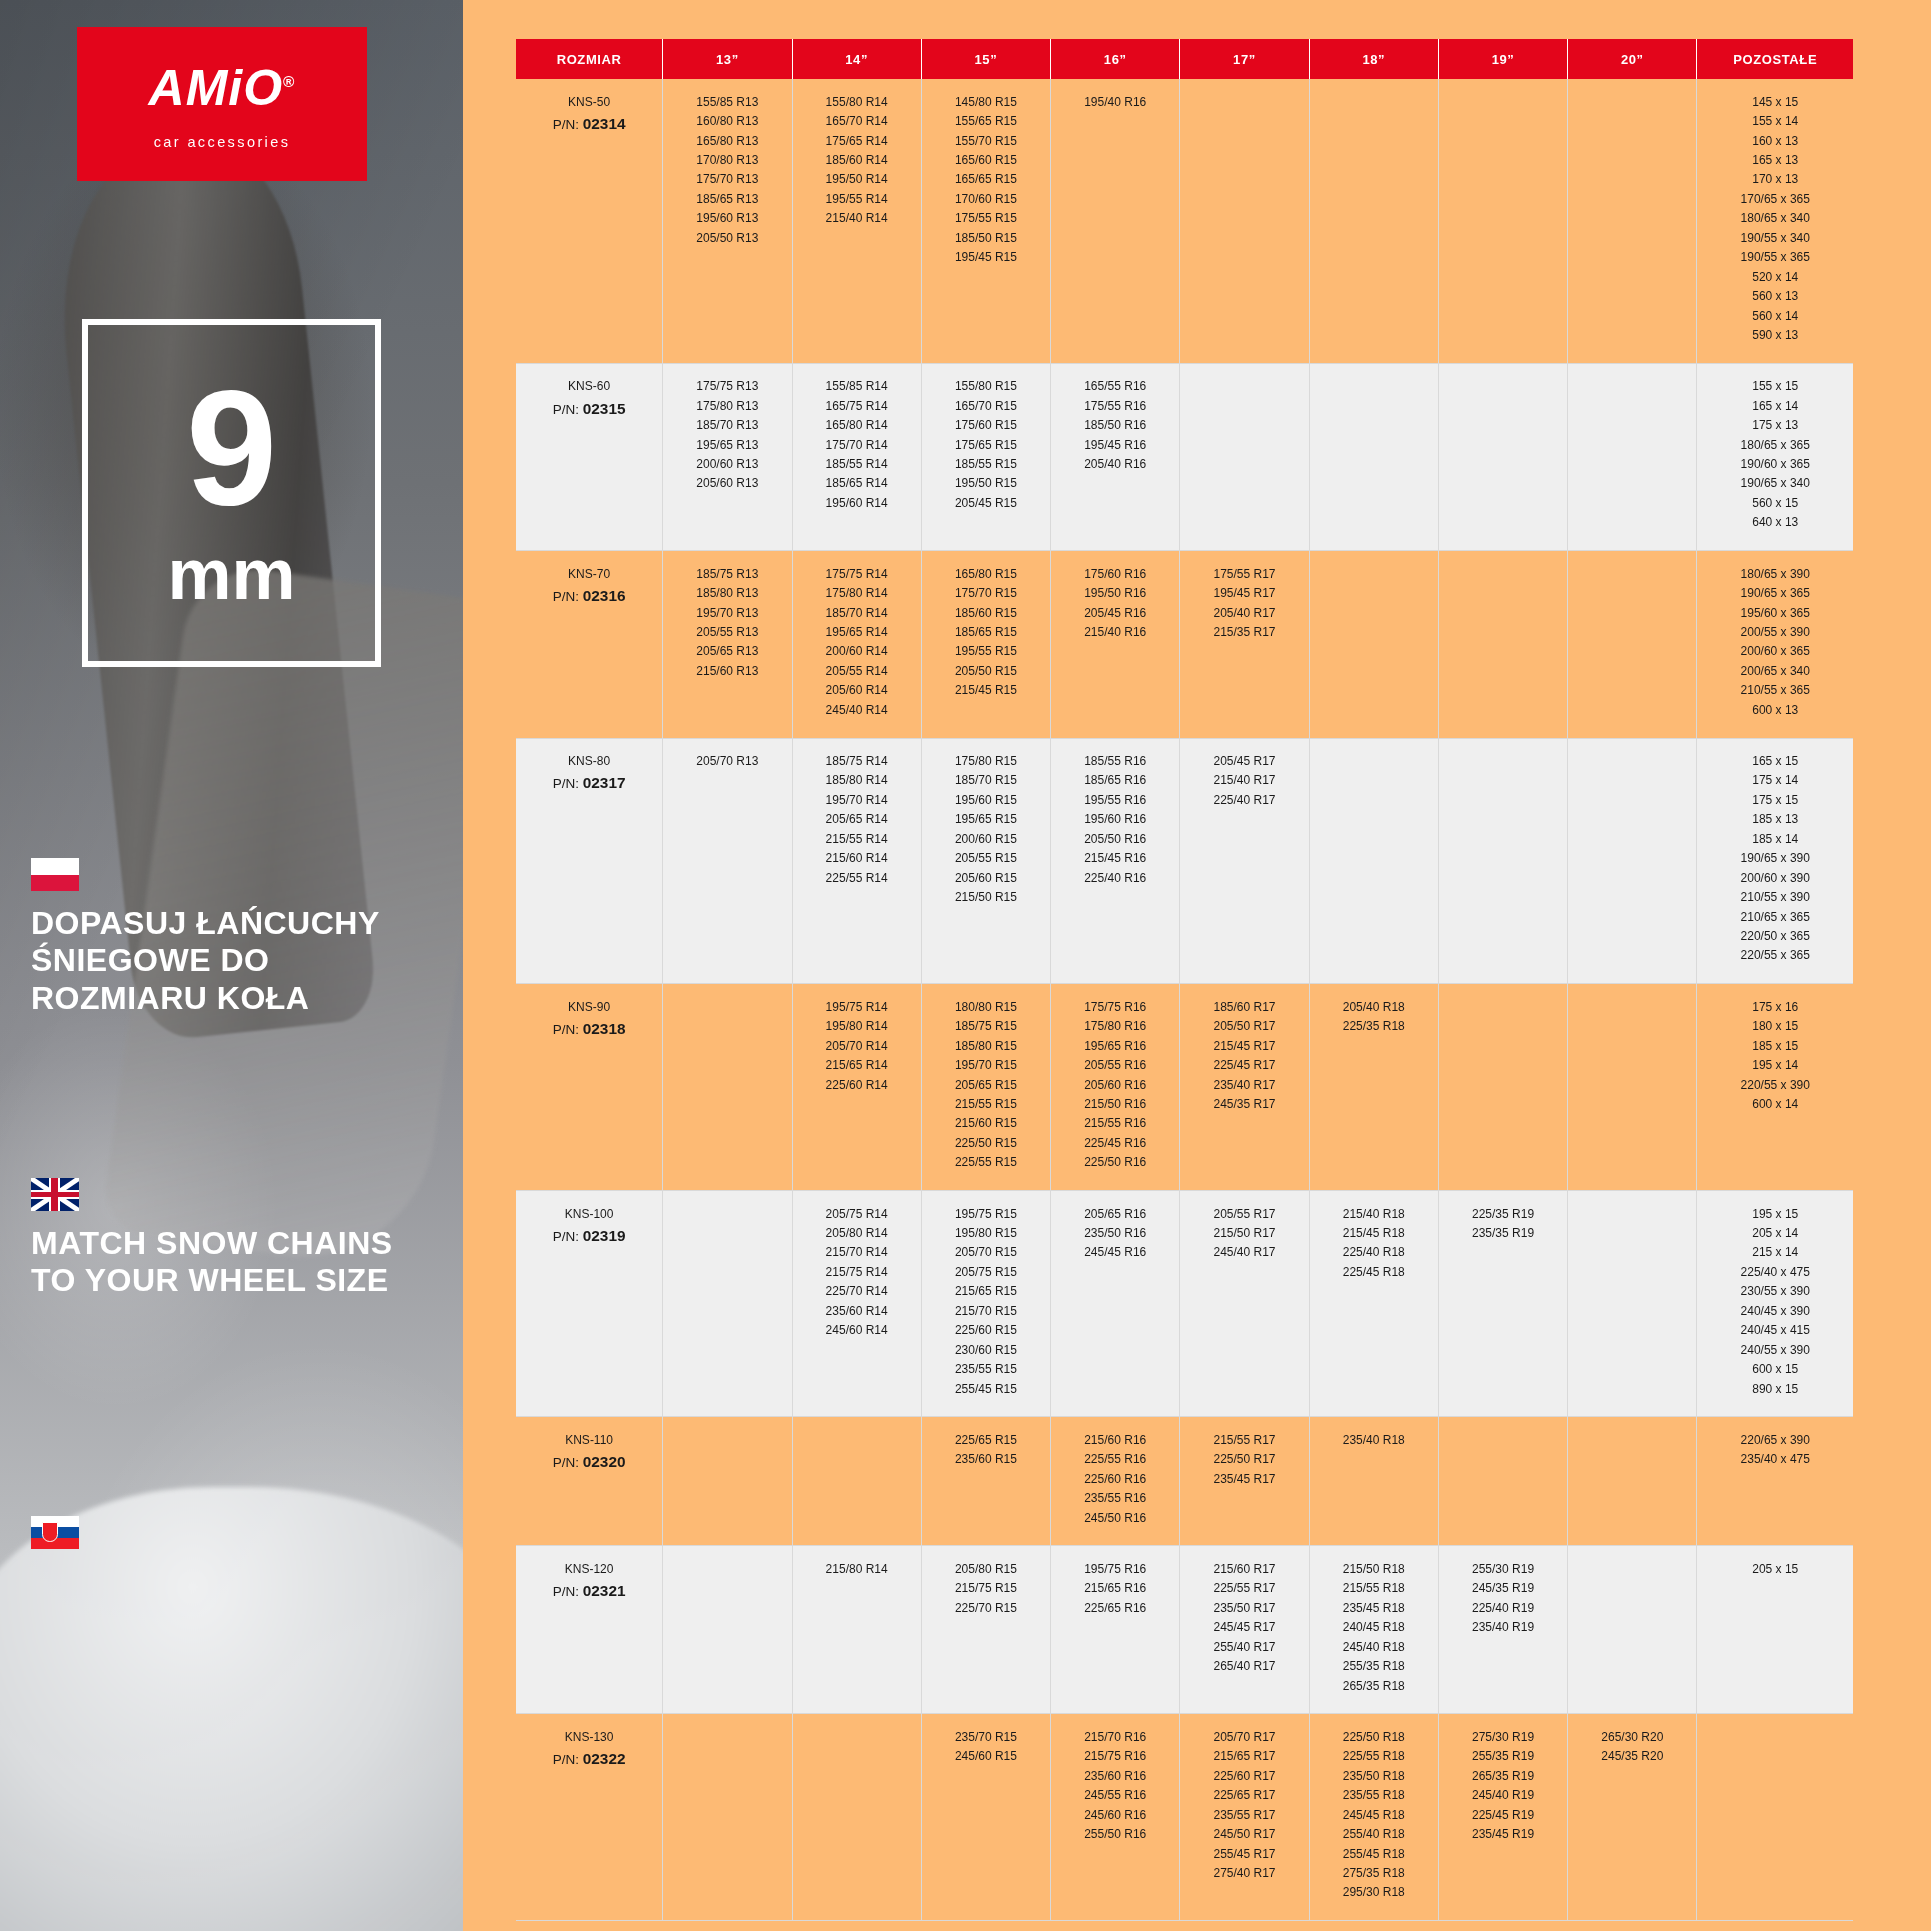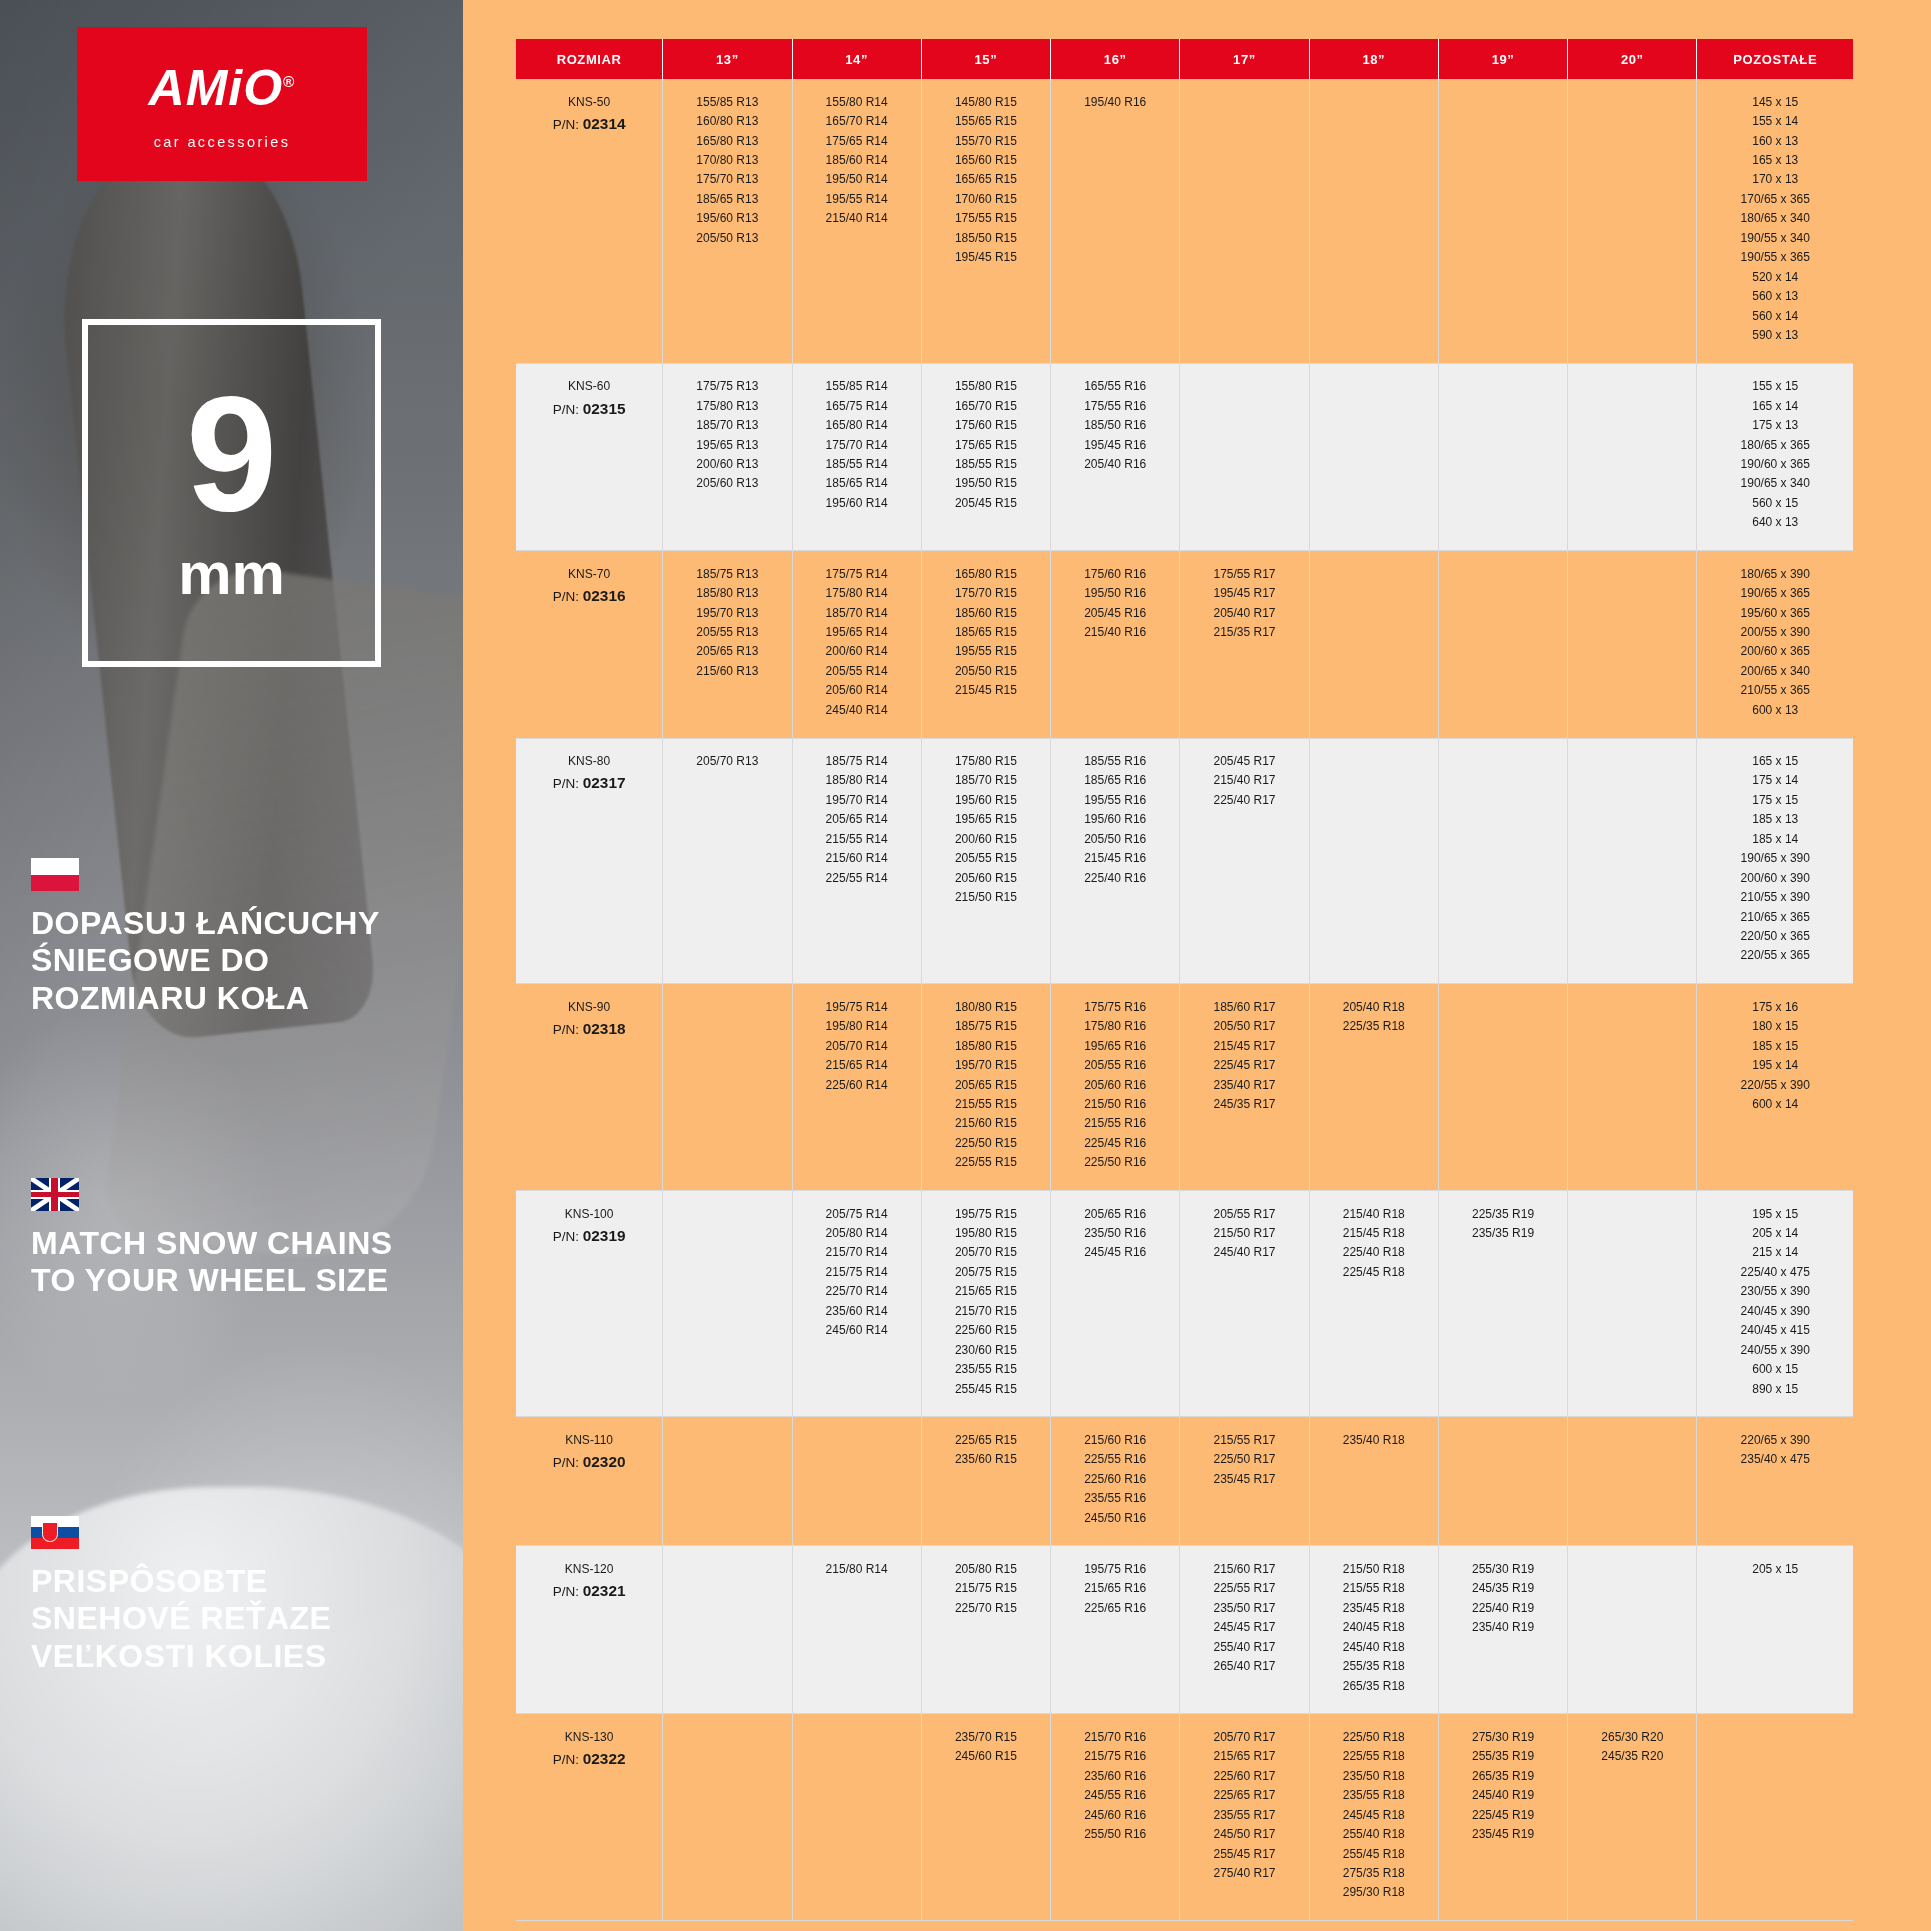--- a/index.html
+++ b/index.html
@@ -78,21 +78,21 @@
   .mm-box {
     position: absolute; left: 82px; top: 319px;
     width: 299px; height: 348px;
     border: 6.8px solid #ffffff;
     z-index: 5;
     display: flex; flex-direction: column;
     align-items: center; justify-content: center;
     color: #ffffff;
   }
   .mm-num { font-size: 164px; font-weight: bold; line-height: 0.85; }
-  .mm-unit { font-size: 60px; font-weight: bold; line-height: 0.95; margin-top: 22px; }
+  .mm-unit { font-size: 72px; font-weight: bold; line-height: 0.95; margin-top: 22px; }
 
   .block {
     position: absolute; left: 31px; z-index: 5;
     width: 406px;
     color: #ffffff;
   }
   .block .flag { width: 48px; height: 33px; margin-bottom: 13.5px; position: relative; overflow: hidden; display: block; }
   .flag-pl { background: #ffffff; }
   .flag-pl::before { content:""; position:absolute; left:0; top:0; width:100%; height:50%; background:#ffffff; }
   .flag-pl::after { content:""; position:absolute; left:0; bottom:0; width:100%; height:50%; background:#dc143c; }
@@ -185,21 +185,20 @@
       <div class="txt">MATCH SNOW CHAINS TO YOUR WHEEL SIZE</div>
     </div>
 
     <div class="block" style="top:1516px;">
       <span class="flag flag-sk">
         <i class="sk-w"></i>
           <i class="sk-b"></i>
           <i class="sk-r"></i>
           <i class="sk-shield"></i>
       </span>
-      <div class="txt">PRISPÔSOBTE SNEHOVÉ REŤAZE VEĽKOSTI KOLIES</div>
     </div>
   </div>
 
   <div class="right">
     <table class="sizes">
       <colgroup>
         <col style="width:143px">
           <col style="width:126px">
           <col style="width:126px">
           <col style="width:126px">

